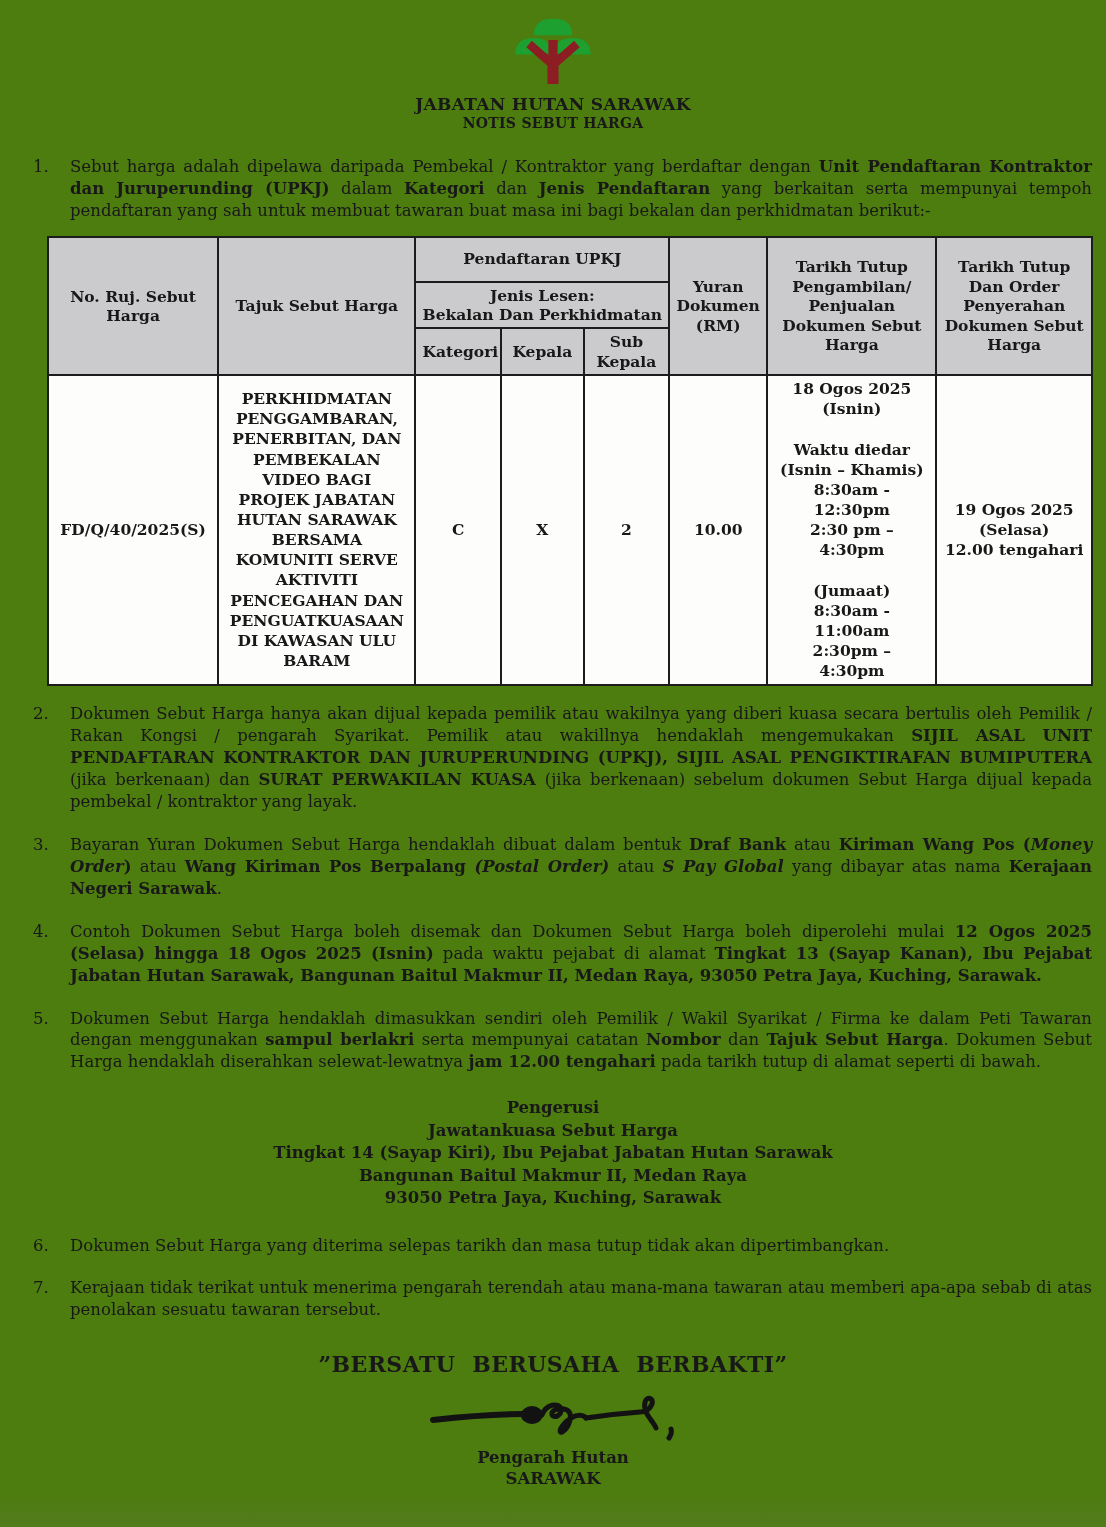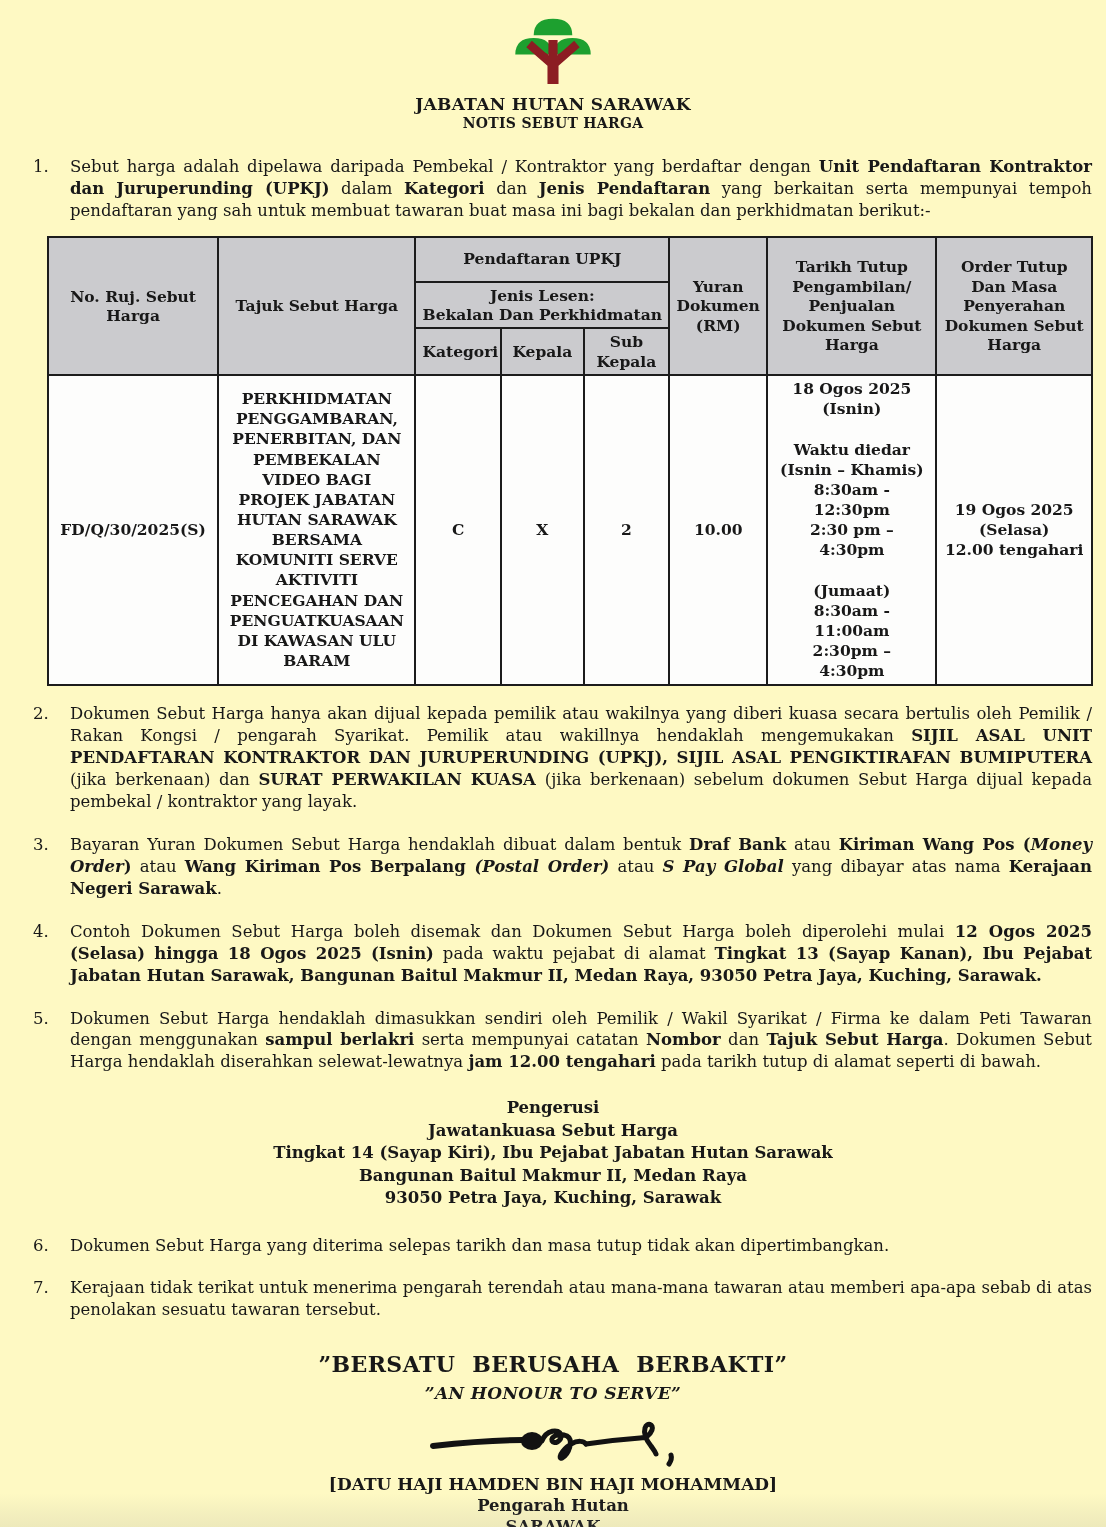--- a/index.html
+++ b/index.html
@@ -1,20 +1,20 @@
 <!DOCTYPE html>
 <html><head>
 <meta charset="utf-8">
 <style>
   html,body{margin:0;padding:0;background:#e8e8e8;}
   .page{
     position:relative;
     width:1106px;height:1527px;
     margin:0 auto;
-    background:#fef9c3;
+    background:#4d7c0f;
     overflow:hidden;
     font-family:"DejaVu Serif","Liberation Serif",serif;
     color:#181818;
     box-sizing:border-box;
     padding-top:12px;
   }
   .b{font-weight:bold;}
   .i{font-style:italic;}
 
   
@@ -125,34 +125,34 @@
       <col style="width:16.2%">
       <col style="width:14.9%">
     </colgroup>
     <thead>
       <tr>
         <th rowspan="3">No. Ruj. Sebut Harga</th>
         <th rowspan="3">Tajuk Sebut Harga</th>
         <th colspan="3" class="h-upkj">Pendaftaran UPKJ</th>
         <th rowspan="3">Yuran Dokumen (RM)</th>
         <th rowspan="3">Tarikh Tutup Pengambilan/ Penjualan Dokumen Sebut Harga</th>
-        <th rowspan="3">Order Tutup Dan Masa Penyerahan Dokumen Sebut Harga</th>
+        <th rowspan="3">Tarikh Tutup Dan Order Penyerahan Dokumen Sebut Harga</th>
       </tr>
       <tr>
         <th colspan="3" class="h-jenis">Jenis Lesen:<br>Bekalan Dan Perkhidmatan</th>
       </tr>
       <tr>
         <th class="h-sub">Kategori</th>
         <th class="h-sub">Kepala</th>
         <th class="h-sub">Sub Kepala</th>
       </tr>
     </thead>
     <tbody>
       <tr>
-        <td class="body-cell">FD/Q/30/2025(S)</td>
+        <td class="body-cell">FD/Q/40/2025(S)</td>
         <td class="body-cell cell-title">PERKHIDMATAN PENGGAMBARAN, PENERBITAN, DAN PEMBEKALAN VIDEO BAGI PROJEK JABATAN HUTAN SARAWAK BERSAMA KOMUNITI SERVE AKTIVITI PENCEGAHAN DAN PENGUATKUASAAN DI KAWASAN ULU BARAM</td>
         <td class="body-cell">C</td>
         <td class="body-cell">X</td>
         <td class="body-cell">2</td>
         <td class="body-cell">10.00</td>
         <td class="body-cell cell-pengambilan">18 Ogos 2025<br>(Isnin)<br><br>Waktu diedar<br>(Isnin – Khamis)<br>8:30am -<br>12:30pm<br>2:30 pm –<br>4:30pm<br><br>(Jumaat)<br>8:30am -<br>11:00am<br>2:30pm –<br>4:30pm</td>
         <td class="body-cell">19 Ogos 2025<br>(Selasa)<br>12.00 tengahari</td>
       </tr>
     </tbody>
   </table>
@@ -180,34 +180,32 @@
     <span class="num">6.</span>
     <span class="txt"><span class="">Dokumen Sebut Harga yang diterima selepas tarikh dan masa tutup tidak akan dipertimbangkan.</span></span>
   </div>
   <div class="item mt-item7">
     <span class="num">7.</span>
     <span class="txt"><span class="">Kerajaan tidak terikat untuk menerima pengarah terendah atau mana-mana tawaran atau memberi apa-apa sebab di atas penolakan sesuatu tawaran tersebut.</span></span>
   </div>
 
   <div class="slogan">
     <div class="slogan-1">”BERSATU BERUSAHA BERBAKTI”</div>
-    <div class="slogan-2">”AN HONOUR TO SERVE”</div>
   </div>
 
   <div class="sig-block">
     <span class="sig-img">
       <svg width="250" height="55" viewBox="0 0 250 55" aria-hidden="true">
         <g stroke="#121212" fill="none" stroke-linecap="round">
           <path d="M5,33 C40,29 75,27 95,27" stroke-width="6"></path>
           <path d="M114,28 C118,17 131,15 133,22 C134,28 126,32 124,28 C122,24 131,19 139,23 C146,27 141,41 134,45 C130,47 132,38 143,31 C150,27 156,28 158,31" stroke-width="5"></path>
           <path d="M158,31 C178,28 198,26 212,25 C218,25 222,22 224,17 C226,11 219,9 217,15 C215,22 219,28 223,33 C225,36 227,38 228,41" stroke-width="5"></path>
           <path d="M243,42 C244,45 243,48 241,51" stroke-width="5"></path>
         </g>
         <ellipse cx="104" cy="28" rx="11" ry="9" fill="#121212"></ellipse>
       </svg>
     </span>
-    <div class="sig-name">[DATU HAJI HAMDEN BIN HAJI MOHAMMAD]</div>
     <div class="sig-title">Pengarah Hutan</div>
     <div class="sig-region">SARAWAK</div>
   </div>
 
   <div class="scan-strip"></div>
 </div>
 
 </body></html>

